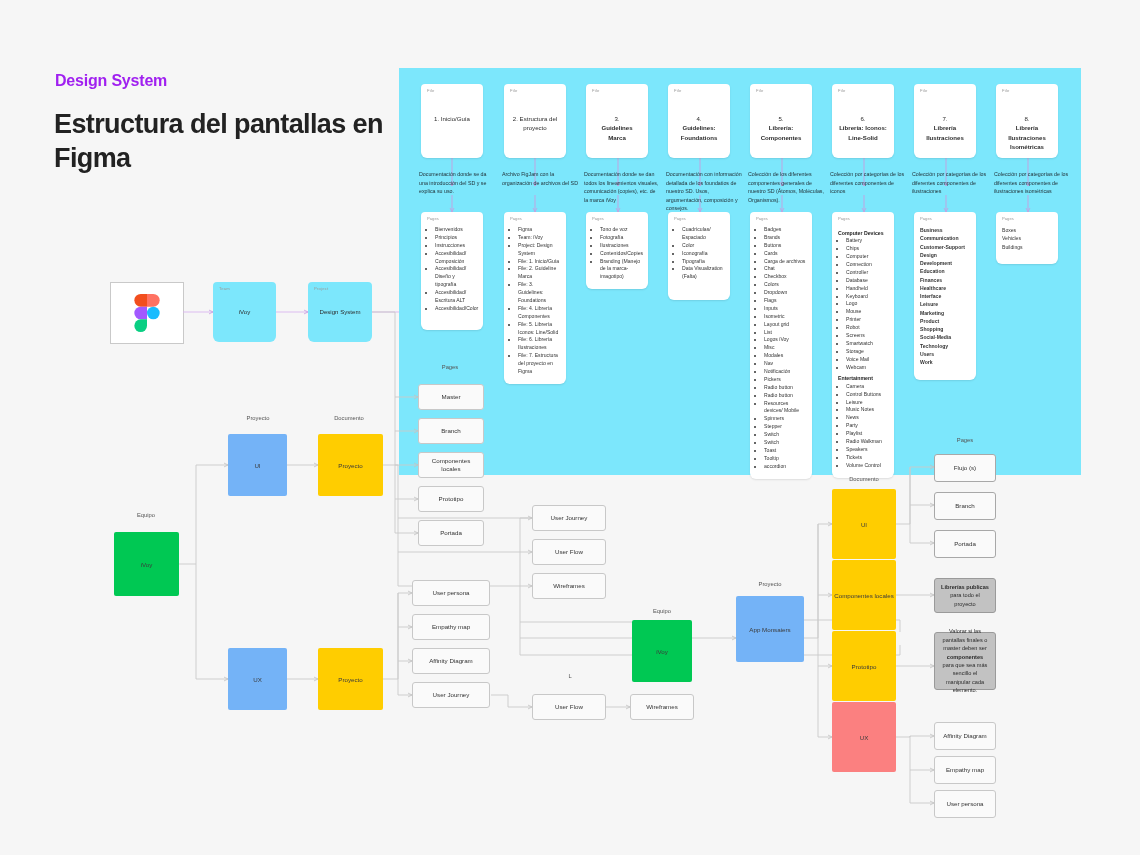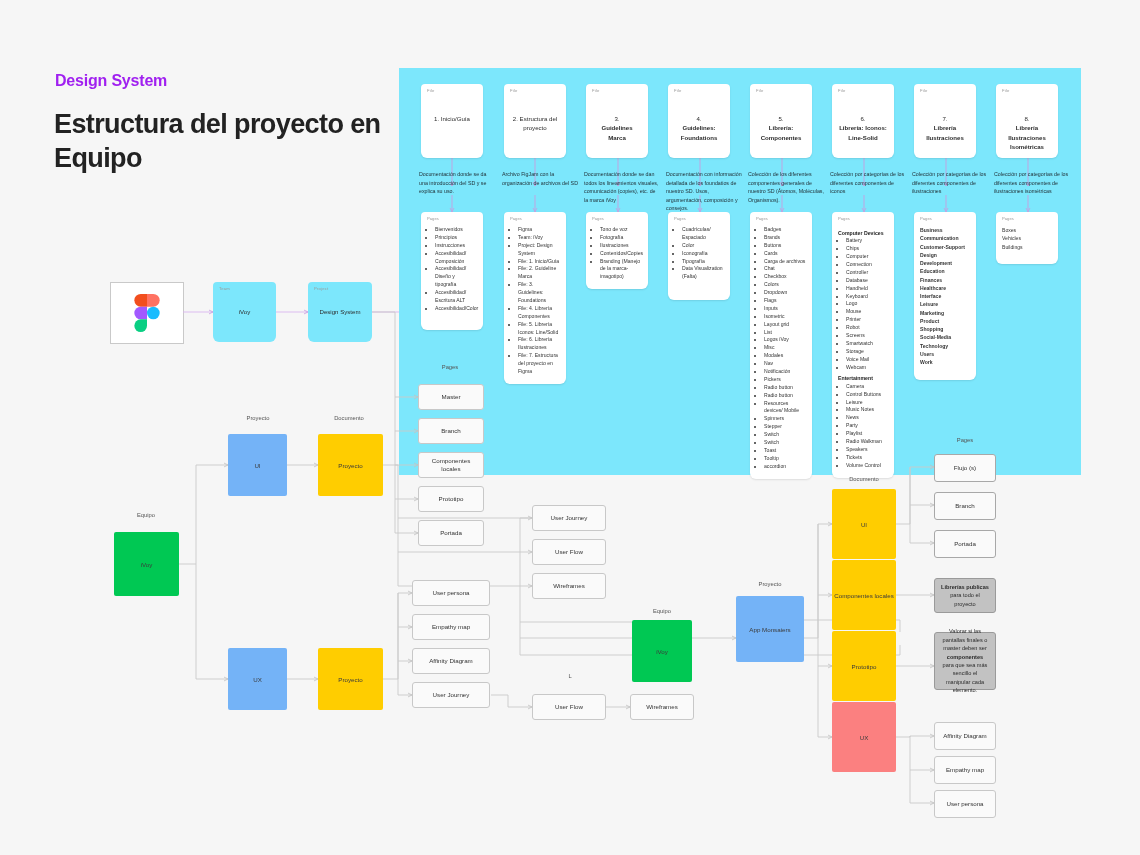--- a/index.html
+++ b/index.html
@@ -101,21 +101,21 @@
   svg.conn{position:absolute;left:0;top:0;width:1140px;height:855px;overflow:visible;pointer-events:none;}
 </style>
 </head>
 <body>
 
 <div class="stage">
 
   <div class="abs" id="cyanband"></div>
 
   <div class="abs" id="kicker">Design System</div>
-  <div class="abs" id="title">Estructura del proyecto en Equipo</div>
+  <div class="abs" id="title">Estructura del pantallas en Figma</div>
 
   <div class="abs" id="figma-card">
     <svg width="26" height="38" viewBox="0 0 38 57">
       <path fill="#F24E1E" d="M9.5 0h9.5v19H9.5A9.5 9.5 0 0 1 9.5 0z"></path>
       <path fill="#FF7262" d="M19 0h9.5a9.5 9.5 0 0 1 0 19H19V0z"></path>
       <path fill="#1ABCFE" d="M28.5 19a9.5 9.5 0 1 1 0 19 9.5 9.5 0 0 1 0-19z"></path>
       <path fill="#A259FF" d="M9.5 19H19v19H9.5a9.5 9.5 0 0 1 0-19z"></path>
       <path fill="#0ACF83" d="M9.5 38H19v9.5A9.5 9.5 0 1 1 9.5 38z"></path>
     </svg>
   </div>

